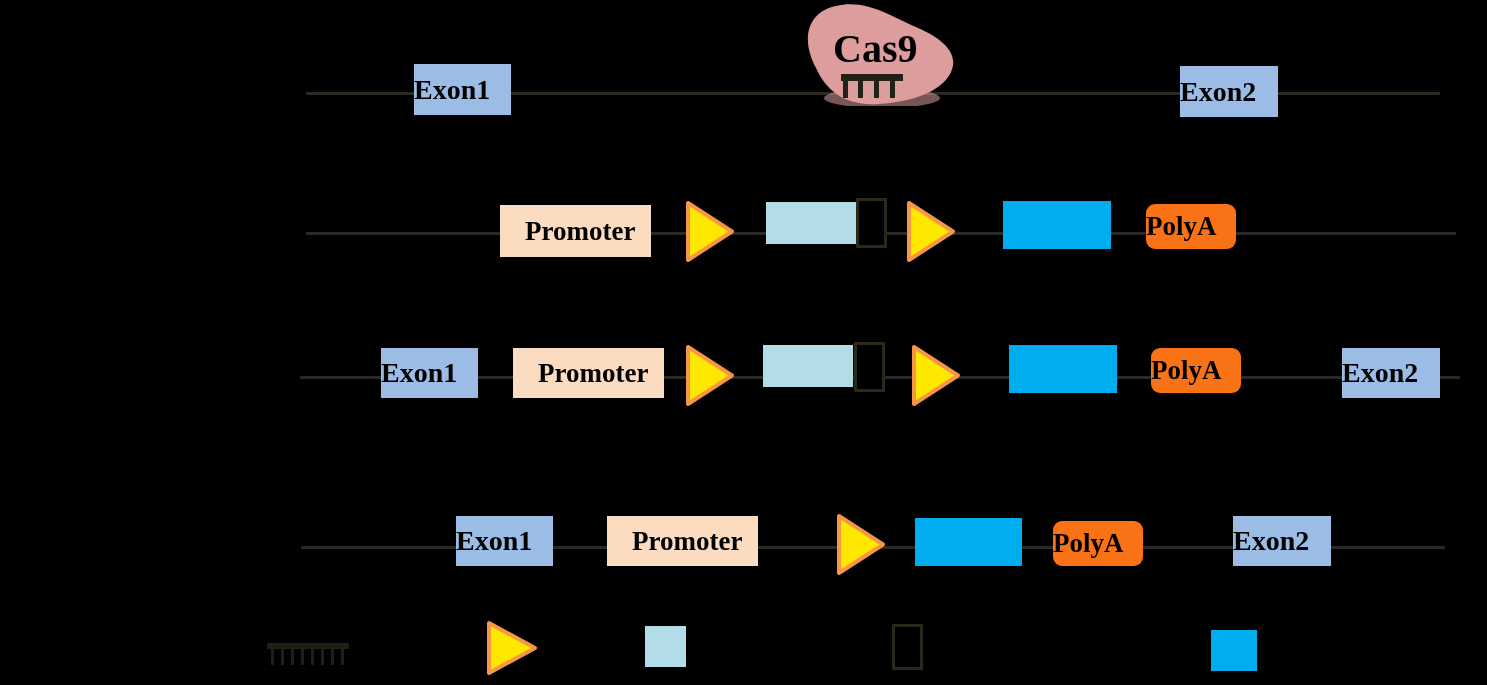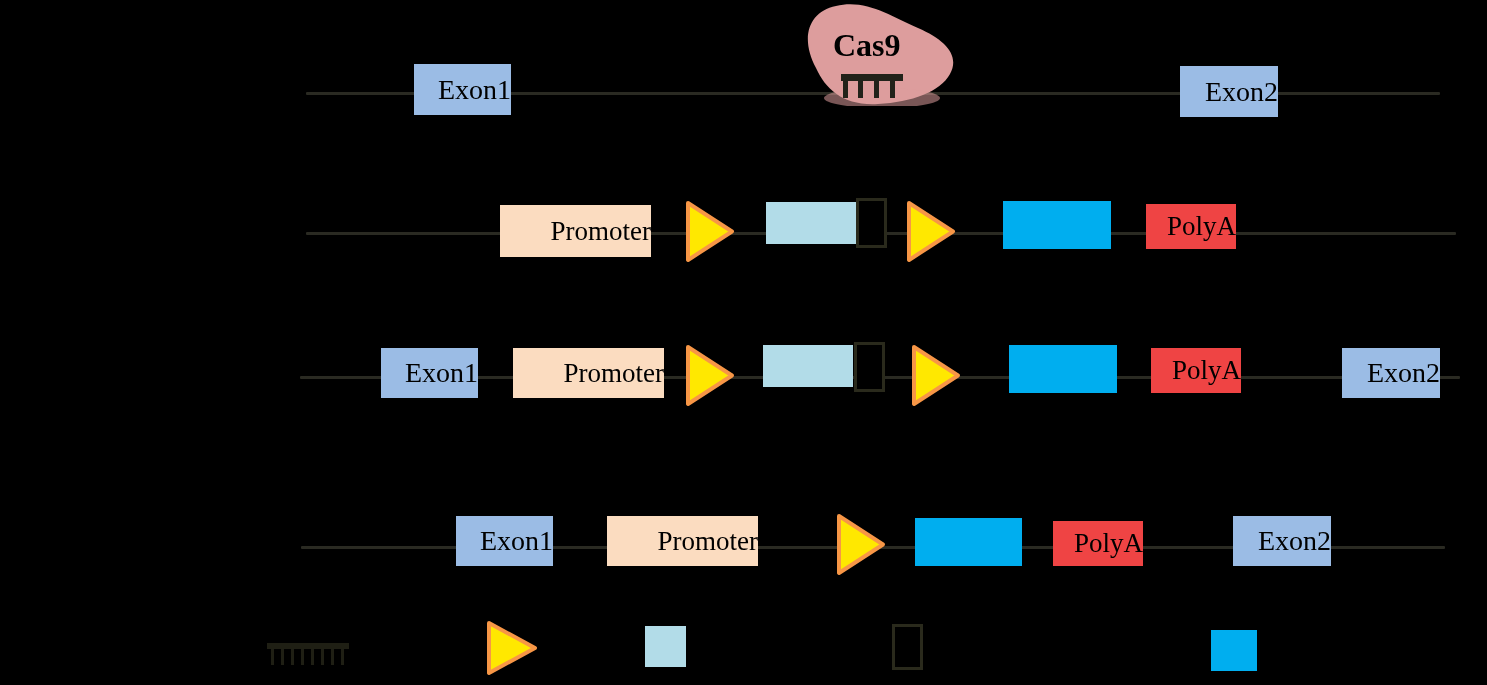--- a/index.html
+++ b/index.html
@@ -23,30 +23,30 @@
     height: 3px;
     background: #2a2a22;
     border-radius: 1px;
   }
 
   
   .feature {
     position: absolute;
     display: flex;
     align-items: center;
-    justify-content: flex-end;
+    justify-content: flex-start;
     box-sizing: border-box;
-    font-weight: normal;
+    font-weight: bold;
     color: #000000;
     white-space: nowrap;
     line-height: 1;
   }
   .feature.exon   { background: #9BBCE5; }
   .feature.promo  { background: #FBDCC0; padding-left: 25px; }
-  .feature.polya  { background: #ef4444; }
+  .feature.polya  { background: #f97316; border-radius: 9px; }
 
   
   .block {
     position: absolute;
     box-sizing: border-box;
   }
   .block.lightblue { background: #B2DCE8; }
   .block.cyan      { background: #00AEEF; }
   .block.outline   { background: #000000; border: 3px solid #2a2a1c; }
 
@@ -96,21 +96,21 @@
   </div>
 
   <div class="cas9-wrap" style="left:794px; top:2px; width:166px; height:104px;">
     <svg width="166" height="104" viewBox="0 0 166 104">
       <path d="M22 66 C 6 36 14 10 42 4 C 72 -3 96 14 124 26
                C 152 38 166 54 156 72 C 146 90 118 100 84 102
                C 50 104 32 88 22 66 Z" fill="#DD9D9D"></path>
       <ellipse cx="88" cy="96" rx="58" ry="10" fill="#DD9D9D" opacity="0.55"></ellipse>
     </svg>
   </div>
-  <div class="cas9-label" style="left:833px; top:29px; font-size:32px;">
+  <div class="cas9-label" style="left:833px; top:29px; font-size:40px;">
     <span>Cas9</span>
   </div>
 
   <div class="comb" style="left:841px; top:74px; width:62px; height:24px;">
     <svg width="62" height="24" viewBox="0 0 62 24">
       <rect x="0" y="0" width="62" height="7" fill="#22221a"></rect>
       <rect x="2" y="7" width="5" height="17" fill="#22221a"></rect>
       <rect x="17" y="7" width="5" height="17" fill="#22221a"></rect>
       <rect x="33" y="7" width="5" height="17" fill="#22221a"></rect>
       <rect x="49" y="7" width="5" height="17" fill="#22221a"></rect>

